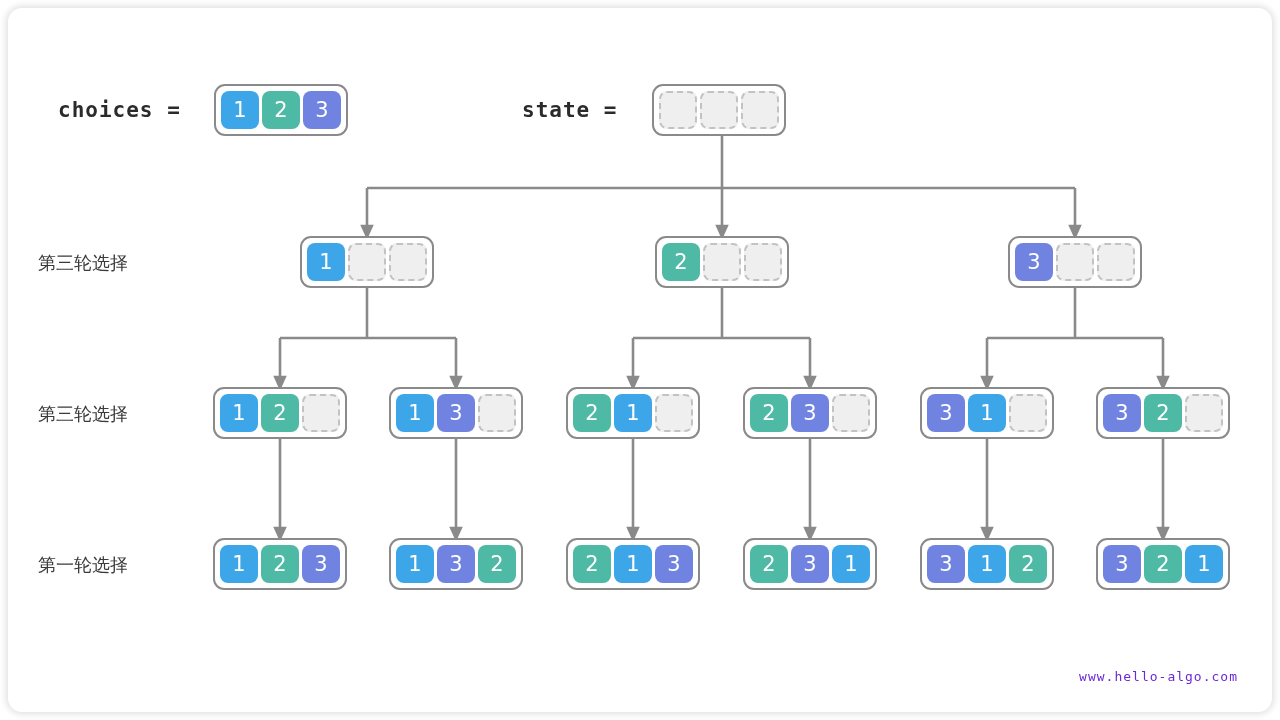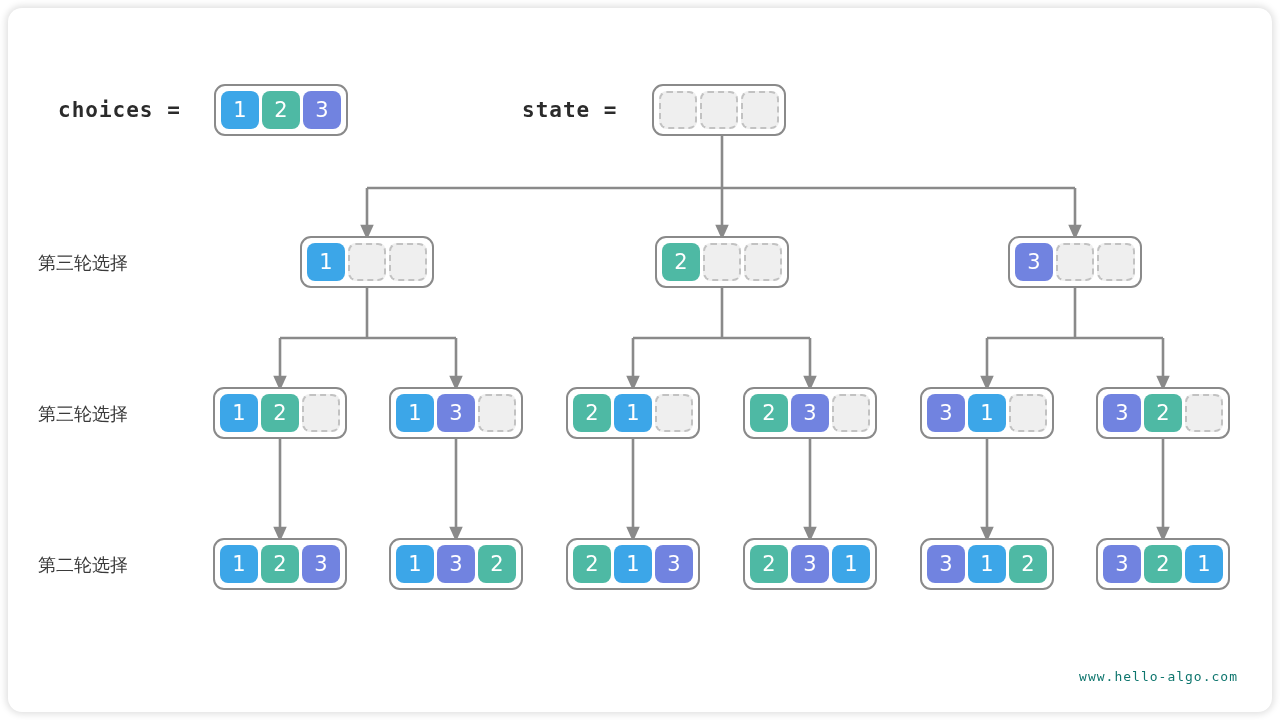--- a/index.html
+++ b/index.html
@@ -73,21 +73,21 @@
     background: #efefef;
     border: 2px dashed #c2c2c2;
     color: transparent;
   }
 
   .watermark {
     position: absolute;
     right: 42px; bottom: 36px;
     font-family: "DejaVu Sans Mono", "Liberation Mono", monospace;
     font-size: 13px;
-    color: #0f766e;
+    color: #6d28d9;
     letter-spacing: 1px;
   }
 </style>
 </head>
 <body>
 
 <div id="canvas">
   <div class="frame"></div>
 
   <svg class="layer" width="1280" height="720" viewBox="0 0 1280 720">
@@ -138,21 +138,21 @@
       <div class="cell v3">3</div>
     </div>
   <div class="array" id="arr-state" style="left:652px; top:84px;">
       <div class="cell empty"></div>
       <div class="cell empty"></div>
       <div class="cell empty"></div>
     </div>
 
   <div class="row-label" style="left:38px; top:251px;">第三轮选择</div>
   <div class="row-label" style="left:38px; top:402px;">第三轮选择</div>
-  <div class="row-label" style="left:38px; top:553px;">第二轮选择</div>
+  <div class="row-label" style="left:38px; top:553px;">第一轮选择</div>
 
   <div id="nodes-host">
       <div class="array" style="left: 300px; top: 236px;">
         <div class="cell v1">1</div>
         <div class="cell empty"></div>
         <div class="cell empty"></div>
       </div>
       <div class="array" style="left: 655px; top: 236px;">
         <div class="cell v2">2</div>
         <div class="cell empty"></div>

